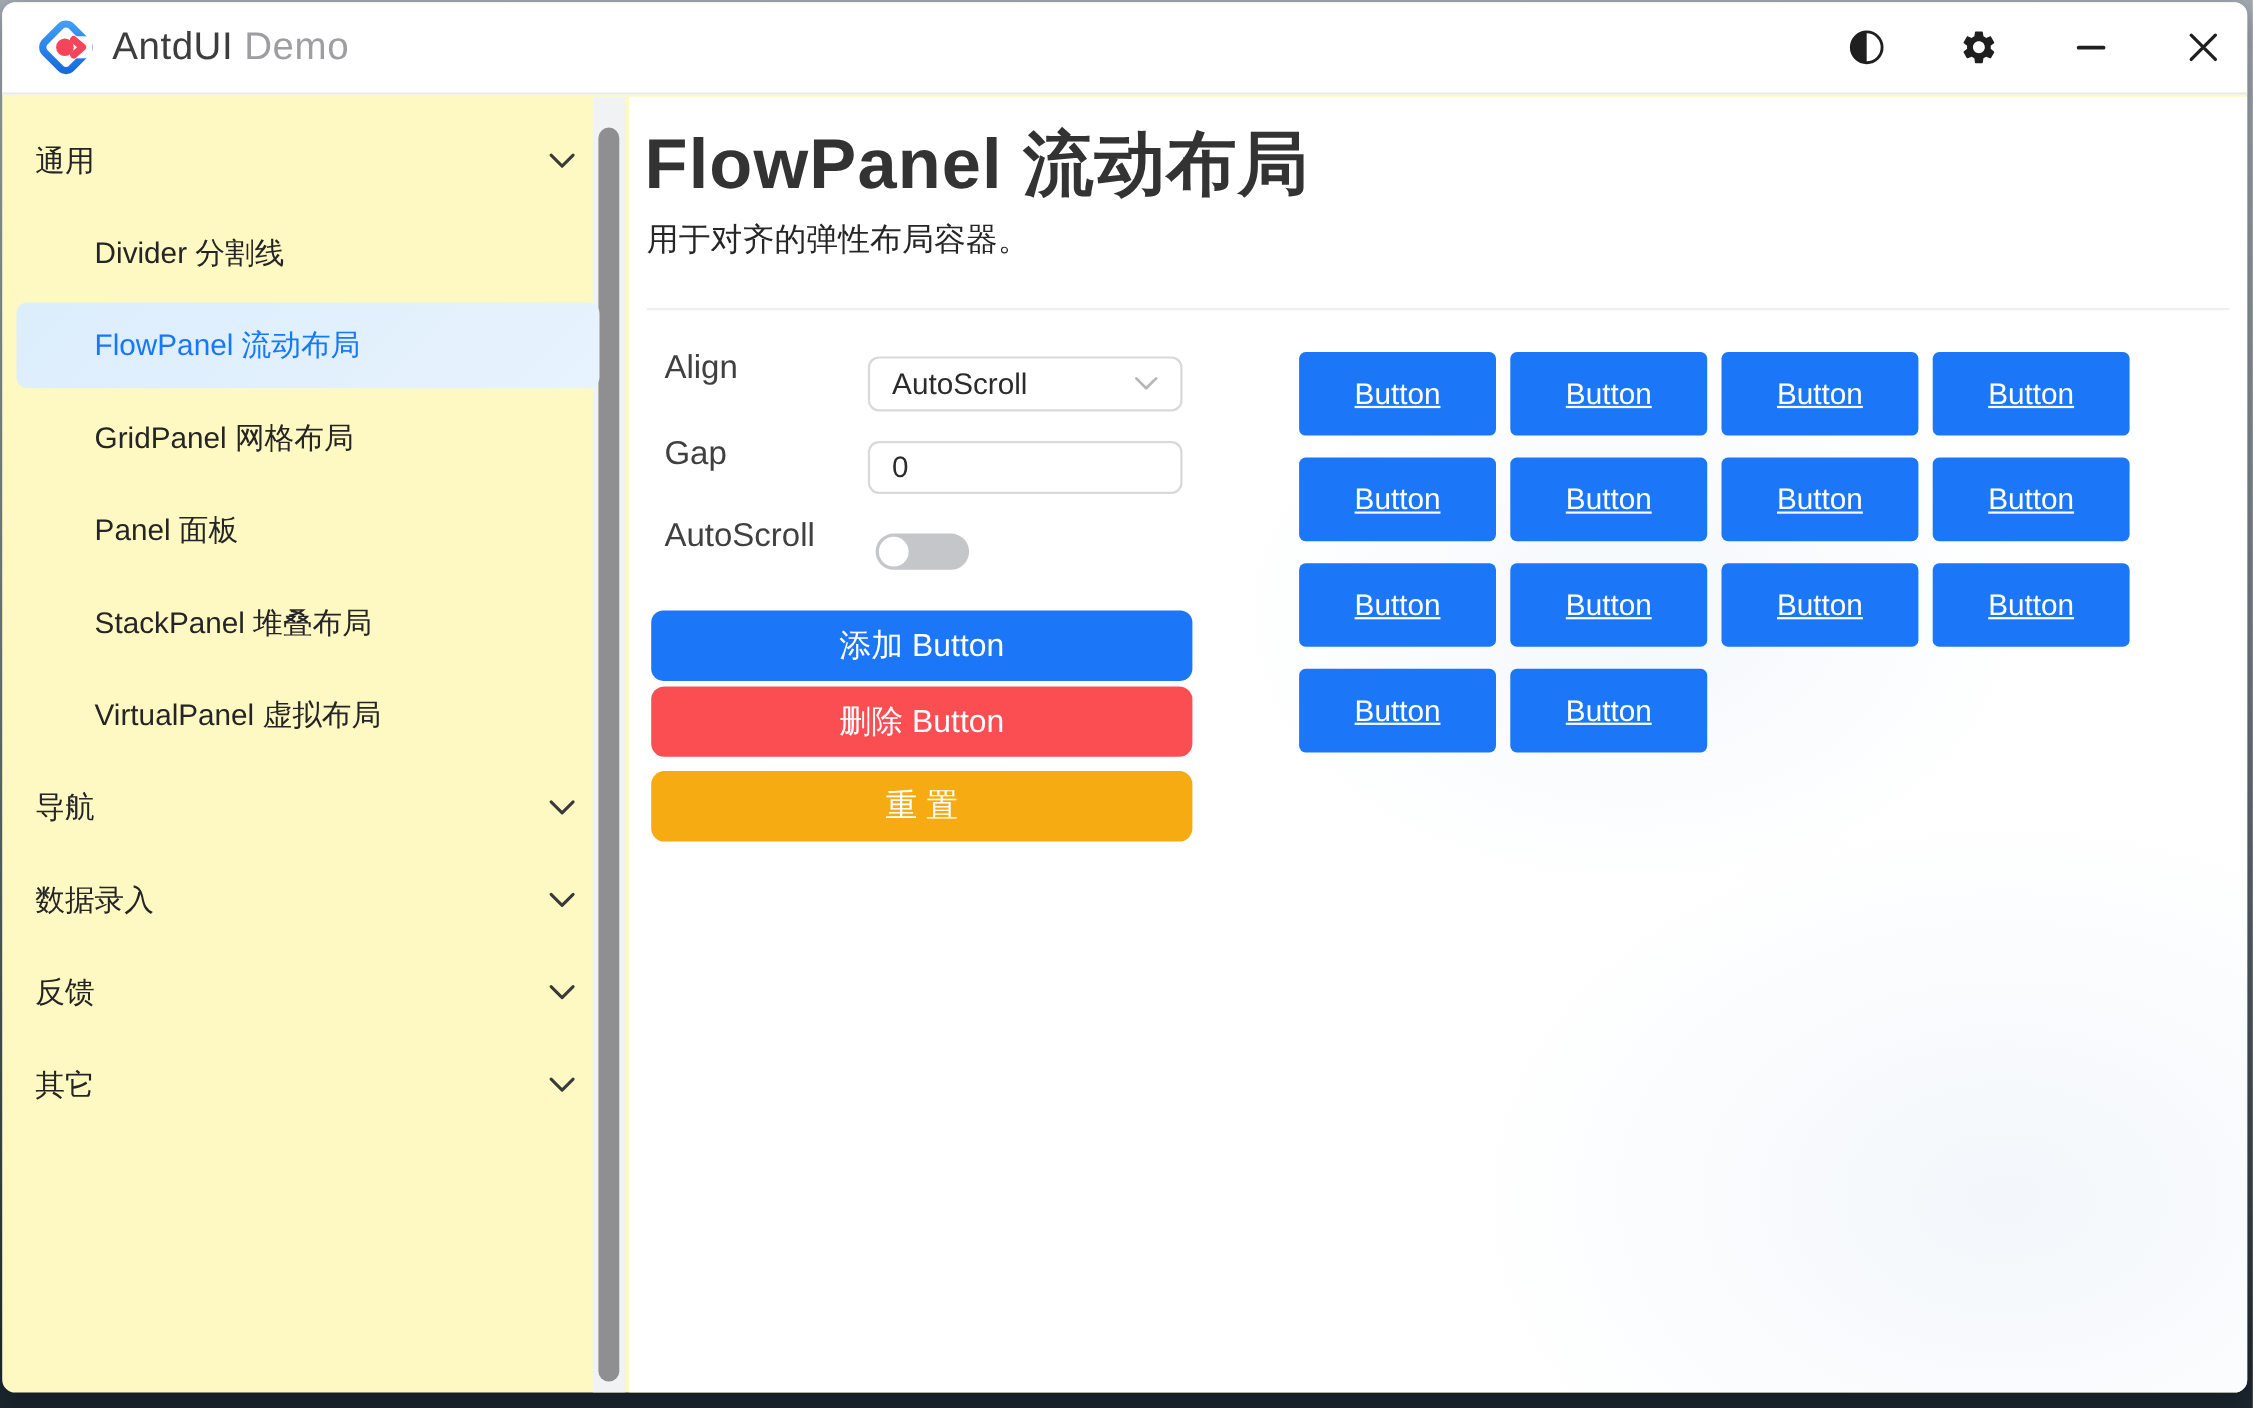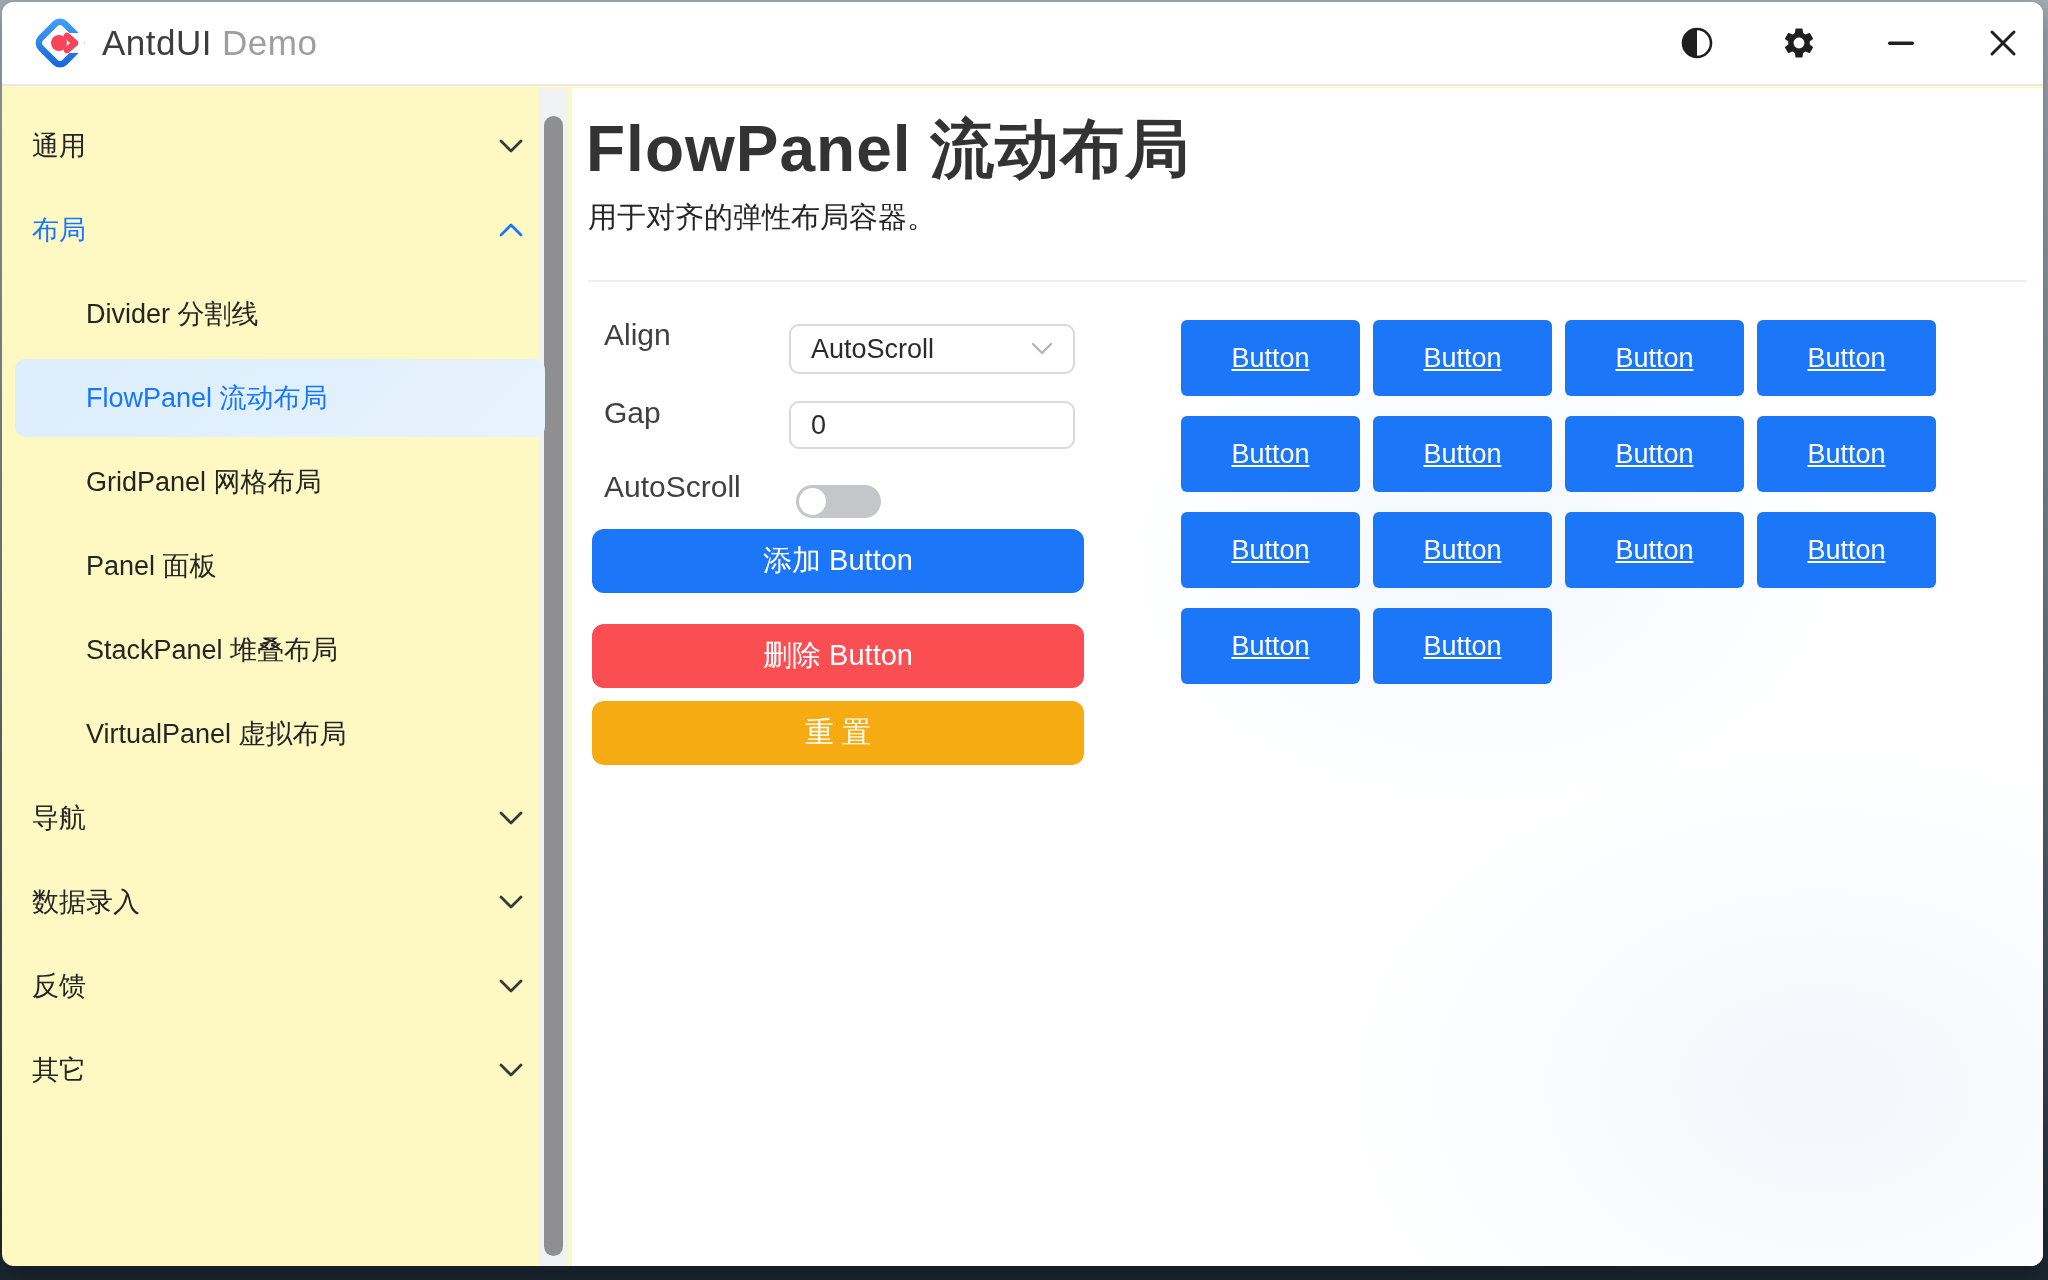--- a/index.html
+++ b/index.html
@@ -76,21 +76,21 @@
   }
   .toggle .knob {
     position:absolute; left:3px; top:3px; width:27px; height:27px;
     background:#fff; border-radius:50%;
   }
   .act-btn {
     position:absolute; left:20px; width:492px; height:64px; border:none; border-radius:12px;
     color:#fff; font-size:29px; font-family:inherit; display:flex; align-items:center; justify-content:center;
     cursor:pointer;
   }
-  .btn-add   { top:441px; }
+  .btn-add   { top:467px;border-radius:11px; }
   .btn-del   { top:536px; }
   .btn-reset { top:613px; }
   .demo-grid {
     position:absolute; left:609px; top:232px; width:782px;
     display:flex; flex-wrap:wrap; column-gap:13px; row-gap:20px; align-content:flex-start;
   }
   .demo-btn {
     width:179px; height:76px; border:none; border-radius:6px; color:#fff;
     font-size:27px; font-family:inherit; display:flex; align-items:center; justify-content:center;
     cursor:pointer;
@@ -146,26 +146,20 @@
 
   <div class="shell">
 
     <div class="sidebar">
       <div class="side-item group">
         <span>通用</span>
         <svg class="chev" width="26" height="16" viewBox="0 0 26 16">
             <path d="M3 3 L13 13 L23 3" fill="none" stroke="#3a3a3a" stroke-width="2.8" stroke-linecap="round" stroke-linejoin="round"></path>
           </svg>
       </div>
-      <div class="side-item group active-group">
-        <span>布局</span>
-        <svg class="chev" width="26" height="16" viewBox="0 0 26 16">
-            <path d="M3 13 L13 3 L23 13" fill="none" stroke="#1677ff" stroke-width="2.8" stroke-linecap="round" stroke-linejoin="round"></path>
-          </svg>
-      </div>
       <div class="side-item child">
           <span>Divider 分割线</span>
         </div>
       <div class="side-item child selected">
           <span>FlowPanel 流动布局</span>
         </div>
       <div class="side-item child">
           <span>GridPanel 网格布局</span>
         </div>
       <div class="side-item child">

